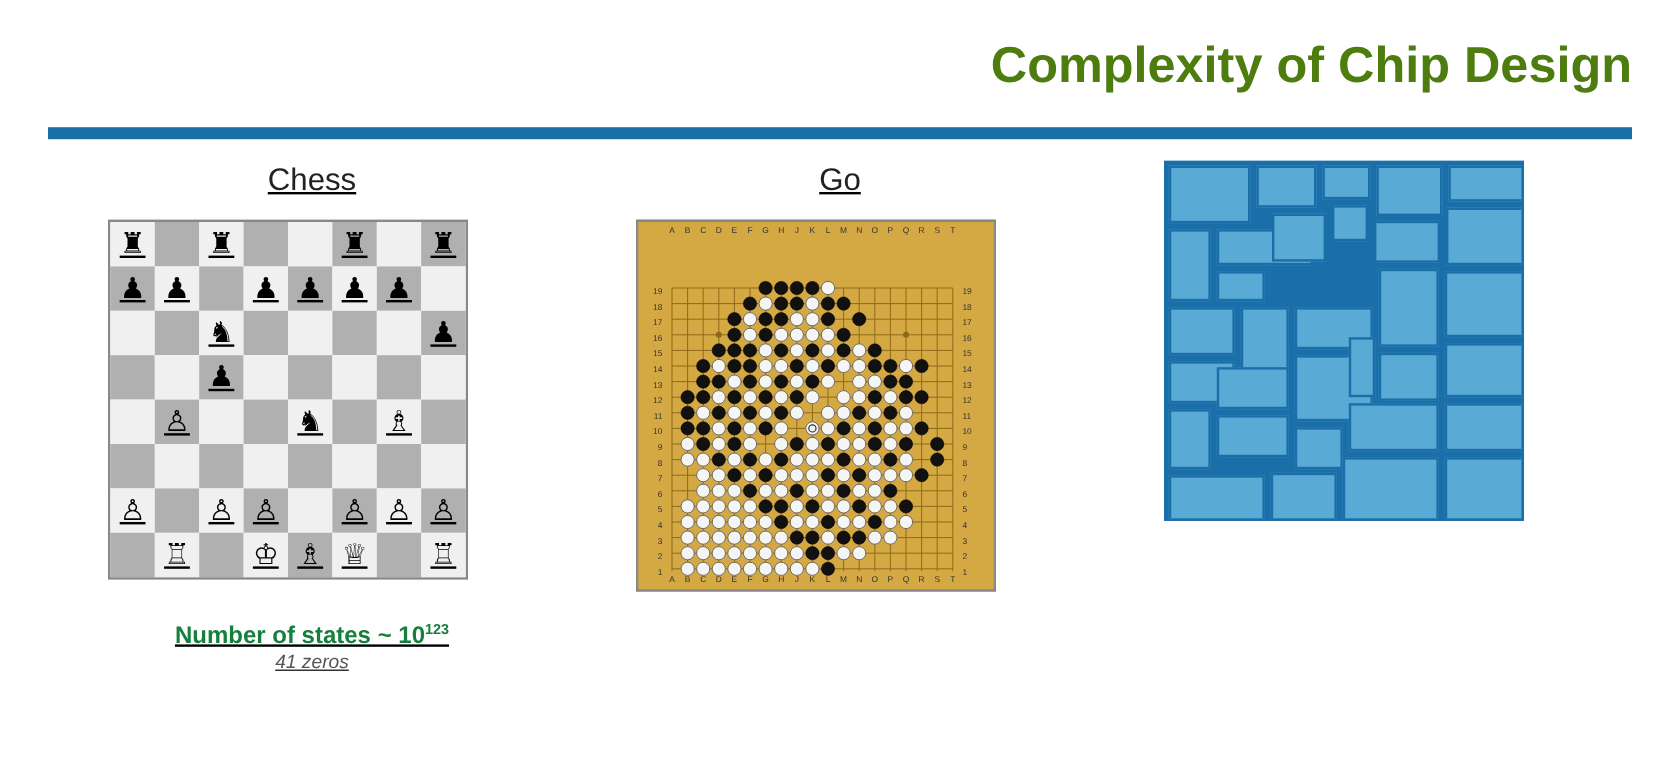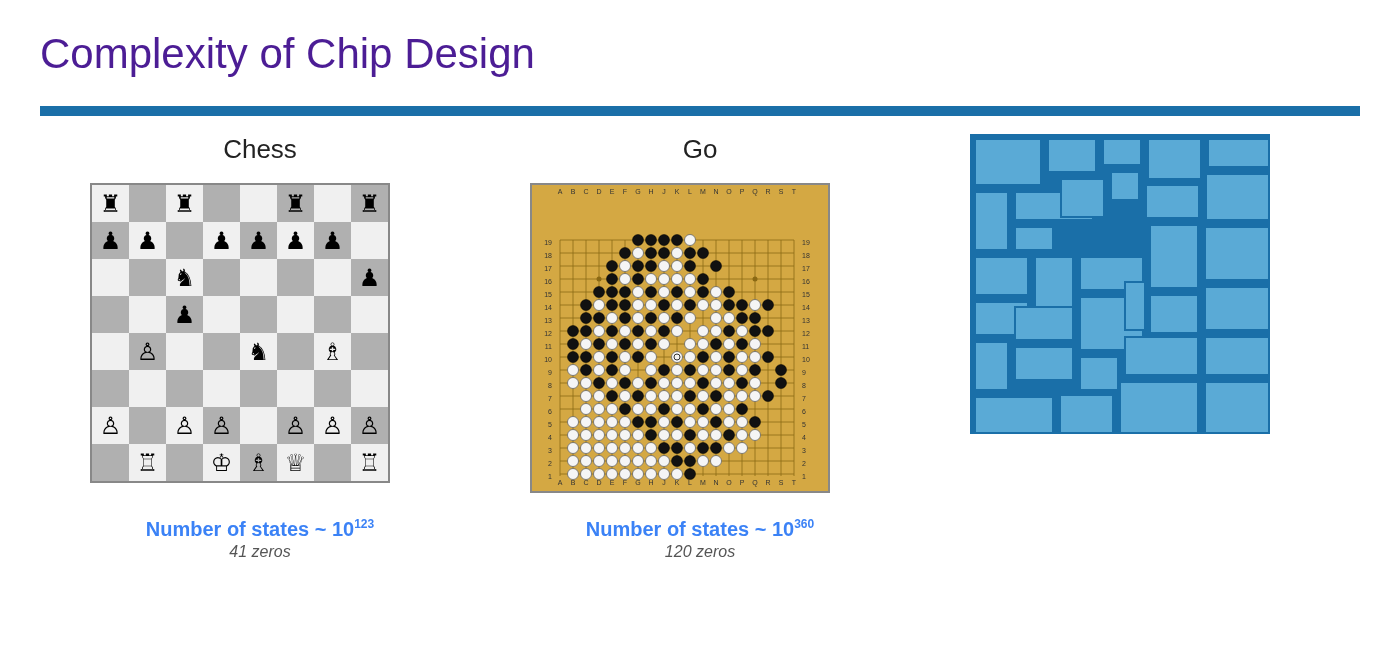--- a/index.html
+++ b/index.html
@@ -5,28 +5,30 @@
     * { box-sizing: border-box; margin: 0; padding: 0; }
     body {
       background: #ffffff;
       font-family: Arial, sans-serif;
       width: 1400px;
       min-height: 651px;
       padding: 30px 40px 40px 40px;
     }
     .page-title {
       font-size: 42px;
-      font-weight: 400;
-      color: #4c1d95;
+      font-weight: 700;
+      color: #4d7c0f;
       margin-bottom: 28px;
+      text-align: right;
     }
     .columns {
       display: flex;
       gap: 0;
       width: 100%;
+      text-decoration: underline;
     }
     .column {
       flex: 1;
       display: flex;
       flex-direction: column;
       align-items: center;
     }
     .col-bar {
       width: 100%;
       height: 10px;
@@ -92,21 +94,21 @@
     }
 
     
     .stat-block {
       text-align: center;
       margin-top: 6px;
     }
     .stat-main {
       font-size: 20px;
       font-weight: bold;
-      color: #3b82f6;
+      color: #15803d;
     }
     .stat-main sup {
       font-size: 12px;
     }
     .stat-sub {
       font-size: 16px;
       font-style: italic;
       color: #555;
       margin-top: 2px;
     }
@@ -625,26 +627,20 @@
             <circle cx="93" cy="289" r="5.5"></circle>
               <circle cx="106" cy="289" r="5.5"></circle>
             <circle cx="119" cy="289" r="5.5"></circle>
               <circle cx="132" cy="289" r="5.5"></circle>
             <circle cx="145" cy="289" r="5.5"></circle>
           </g>
 
           <circle cx="145" cy="172" r="3" fill="none" stroke="#333" stroke-width="1"></circle>
         </svg>
       </div>
-    </div>
-    <div class="stat-block">
-      <div class="stat-main">
-        <span>Number of states ~ 10</span><sup>360</sup>
-      </div>
-      <div class="stat-sub">120 zeros</div>
     </div>
   </div>
 
   <div class="column">
     <div class="col-bar"></div>
     <div class="image-area">
       <div class="placement-board" id="placement-board">
           <div class="placement-rect" style="left: 2px; top: 2px; width: 68px; height: 48px;"></div>
           <div class="placement-rect" style="left: 75px; top: 2px; width: 50px; height: 35px;"></div>
           <div class="placement-rect" style="left: 130px; top: 2px; width: 40px; height: 28px;"></div>

